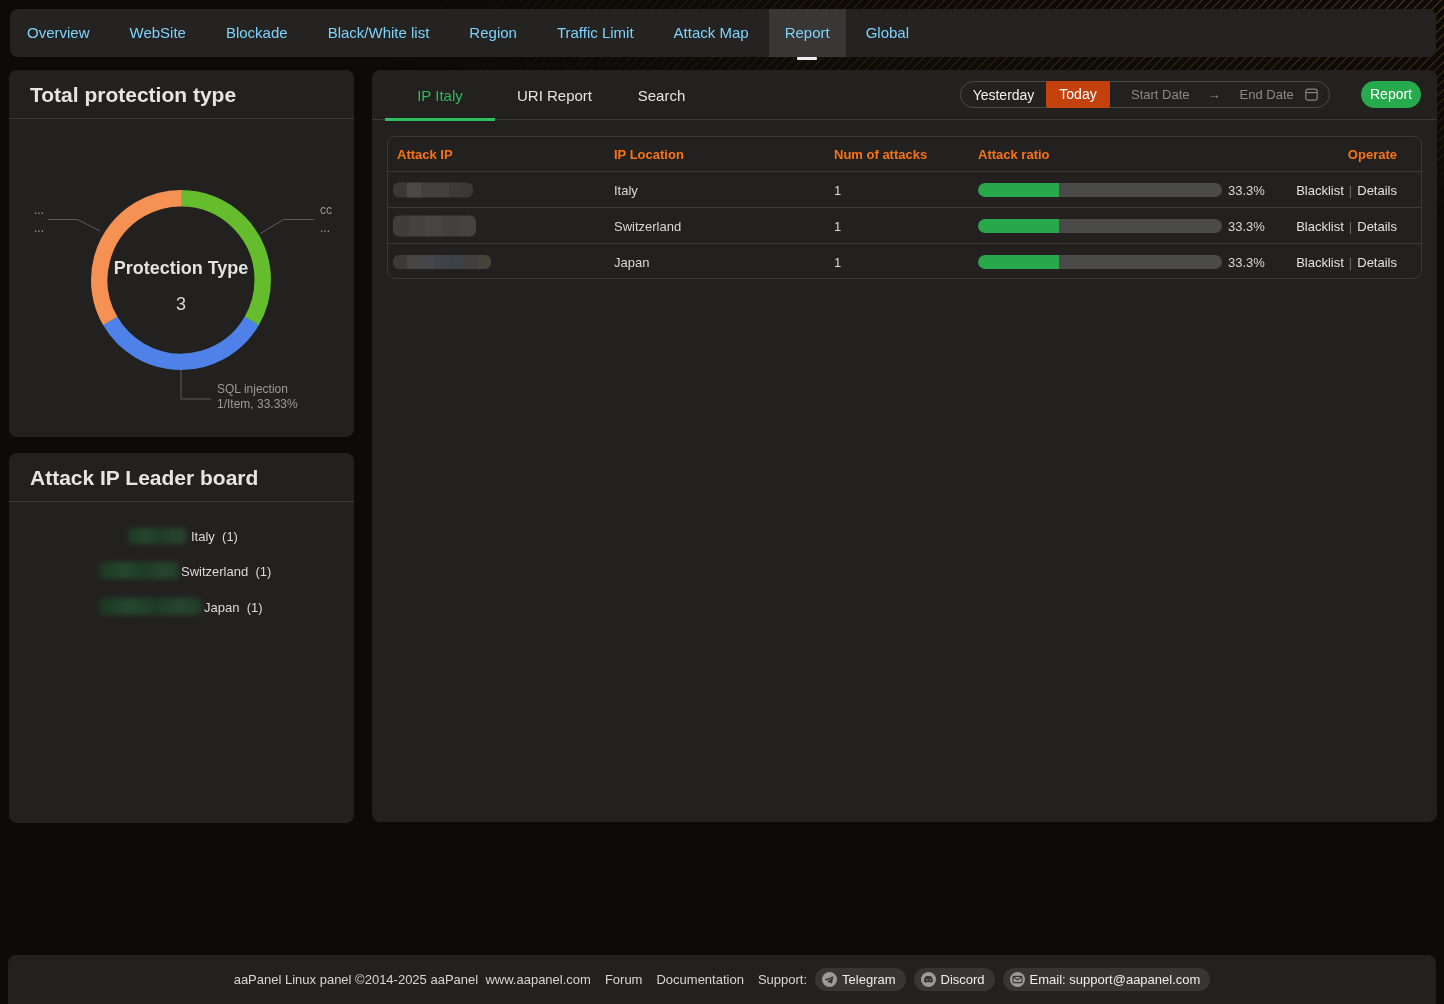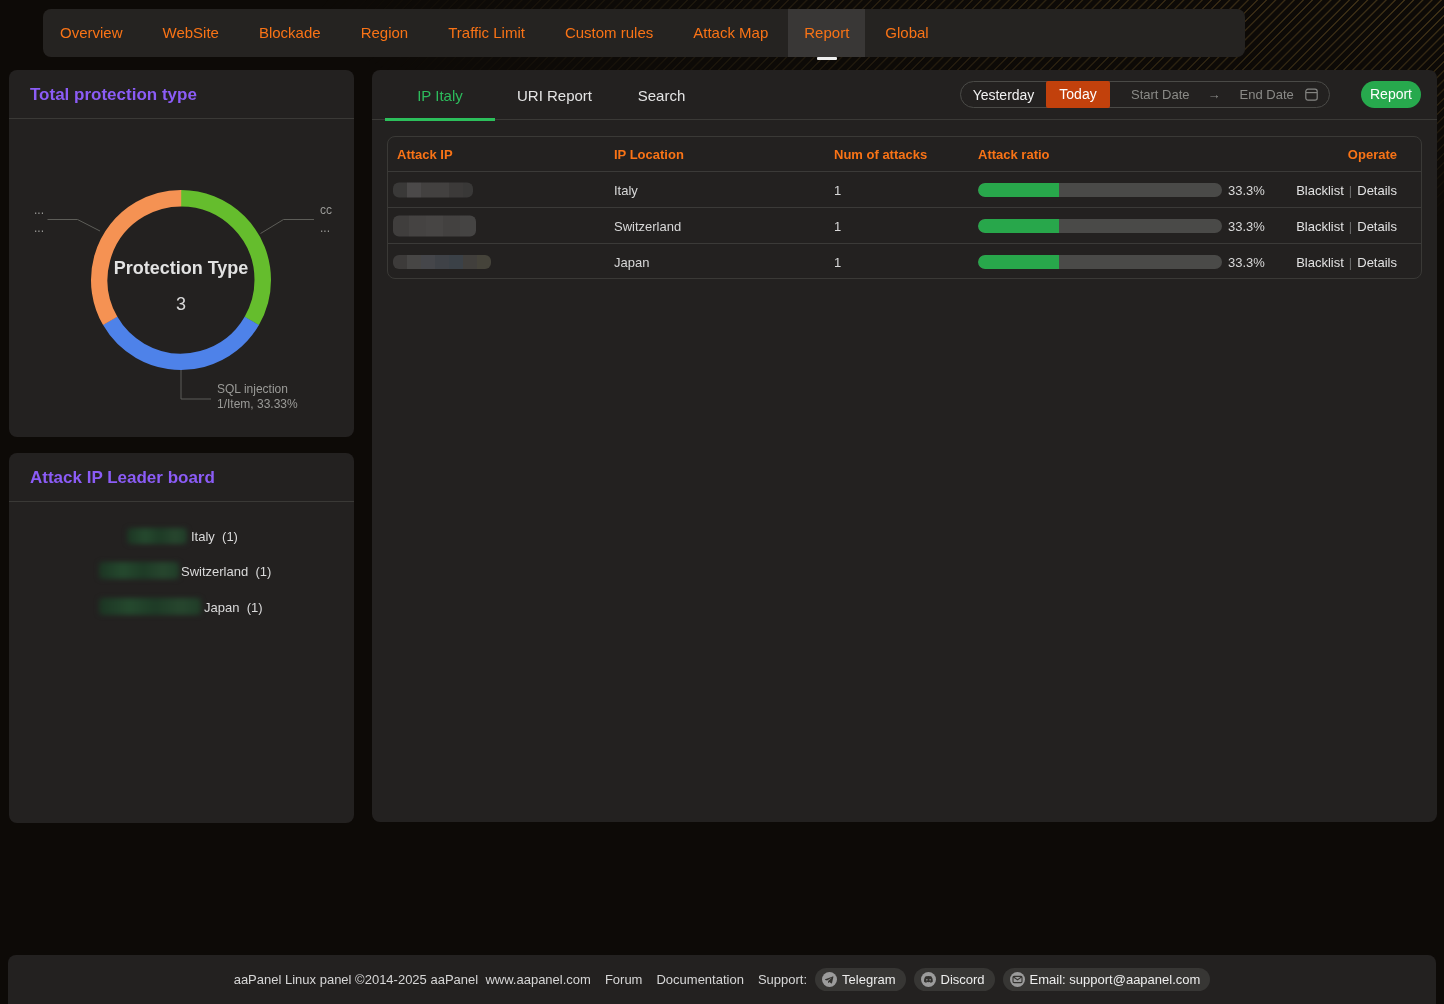--- a/index.html
+++ b/index.html
@@ -12,37 +12,37 @@
     overflow:hidden;
   }
   .stripes {
     position:absolute; left:0; top:0; width:1444px; height:620px;
     background:repeating-linear-gradient(135deg, rgba(0,0,0,0) 0 4.1px, rgba(195,152,66,.30) 4.7px 5.5px, rgba(0,0,0,0) 6.1px 6.5px);
     -webkit-mask-image:radial-gradient(1800px 330px at 104% 0%, rgba(0,0,0,.95) 0%, rgba(0,0,0,0) 66%);
     mask-image:radial-gradient(1800px 330px at 104% 0%, rgba(0,0,0,.95) 0%, rgba(0,0,0,0) 66%);
   }
   
   .nav {
-    position:absolute; left:10px; top:9px; width:1202px; height:48px;
+    position:absolute; left:10px; top:9px; width:1426px; height:48px;
     background:#252321; border-radius:8px;
     display:flex; align-items:center;
-    font-size:15px; color:#f97316;margin-left:33px;
+    font-size:15px; color:#7dd3fc;
   }
   .nav .item { padding:0 20px; height:48px; line-height:48px; white-space:nowrap; }
   .nav .item:first-child { padding:0 20px 0 17px; }
   .nav .item.active { background:#393736; position:relative; padding:0 16px; }
   .nav .item.active:after {
     content:""; position:absolute; left:50%; margin-left:-10px; bottom:-3px;
     width:20px; height:3px; background:#efefef; border-radius:1px;
   }
   
   .card { position:absolute; background:#232120; border-radius:8px; }
   .card .ctitle {
     height:49px; line-height:50px; padding-left:21px;
-    font-size:17px; font-weight:bold; color:#8b5cf6;
+    font-size:21px; font-weight:bold; color:#e5e5e5;
     border-bottom:1px solid #3a3936;
   }
   #card1 { left:9px; top:70px;  width:345px; height:367px; }
   #card2 { left:9px; top:453px; width:345px; height:370px; }
   #card3 { left:372px; top:70px; width:1065px; height:752px; }
 
   
   #donut { position:absolute; left:0; top:0; }
 
   
@@ -107,23 +107,23 @@
   .pill svg { margin-right:5px; }
 </style>
 </head>
 <body>
   <div class="stripes"></div>
 
   <div class="nav">
     <div class="item">Overview</div>
     <div class="item">WebSite</div>
     <div class="item">Blockade</div>
+    <div class="item">Black/White list</div>
     <div class="item">Region</div>
     <div class="item">Traffic Limit</div>
-    <div class="item">Custom rules</div>
     <div class="item">Attack Map</div>
     <div class="item active">Report</div>
     <div class="item">Global</div>
   </div>
 
   <div class="card" id="card1">
     <div class="ctitle">Total protection type</div>
     <svg id="donut" width="345" height="367" viewBox="0 0 345 367">
       <g fill="none" stroke-width="16.5">
         <circle cx="172" cy="210" r="81.75" stroke="#65bd2d" stroke-dasharray="171.2 342.5" transform="rotate(-90 172 210)"></circle>

